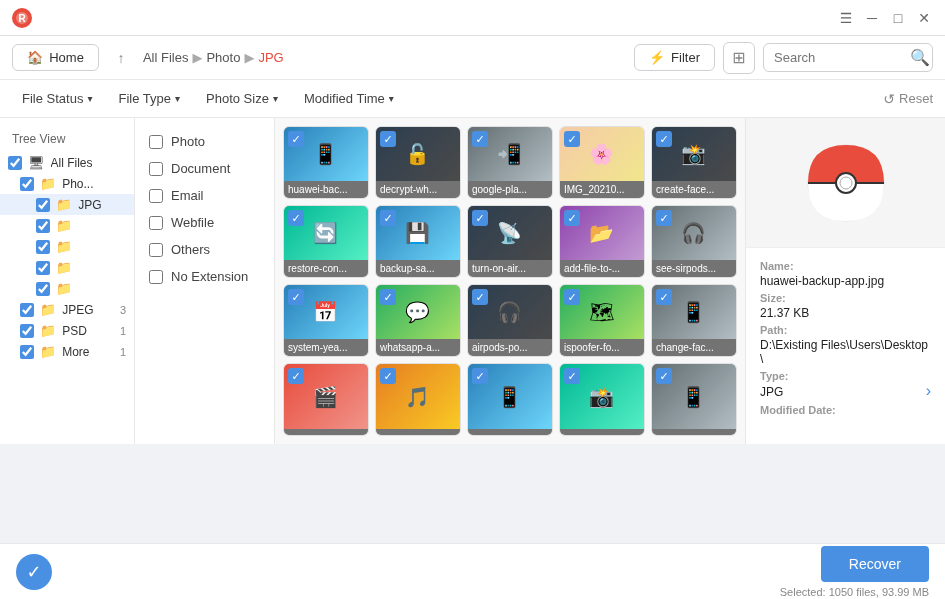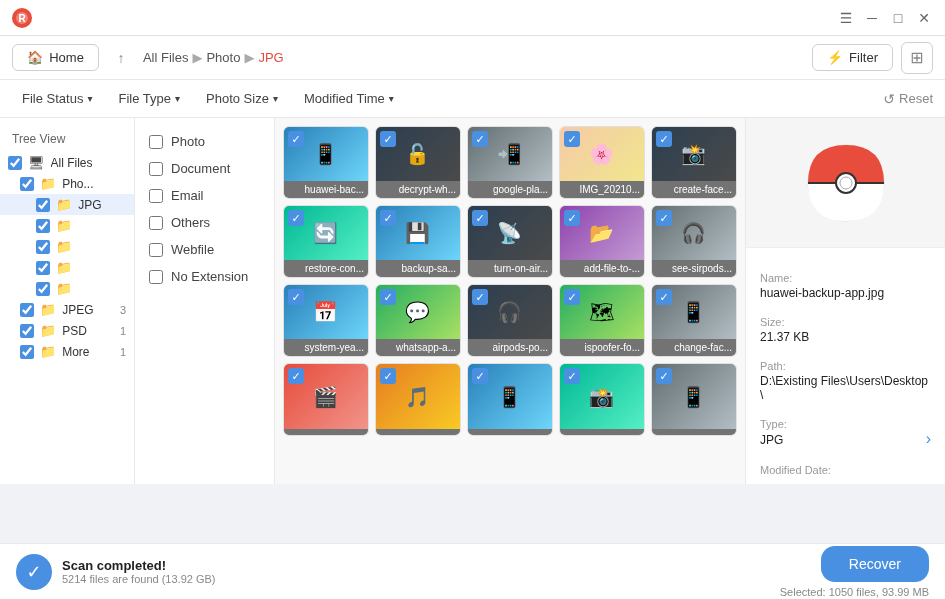--- a/index.html
+++ b/index.html
@@ -96,54 +96,54 @@
     .grid-thumb-inner {
       width:100%; height:100%; background-size:cover; background-position:center;
     }
     .grid-check {
       position:absolute; top:4px; left:4px;
       width:16px;height:16px; background:#4a90e2; border-radius:3px;
       display:flex;align-items:center;justify-content:center; color:#fff; font-size:11px;
     }
     .grid-label {
       padding:3px 4px; font-size:10px; color:#fff; background:rgba(0,0,0,0.55);
-      text-align:right; white-space:nowrap; overflow:hidden; text-overflow:ellipsis;
+      text-align:left; white-space:nowrap; overflow:hidden; text-overflow:ellipsis;
     }
 
     
     .preview-panel {
       width:200px; background:#fff; border-left:1px solid #e8e8e8;
       display:flex; flex-direction:column; flex-shrink:0;
     }
     .preview-img-area {
       height:130px; display:flex; align-items:center; justify-content:center;
       background:#f5f5f5; border-bottom:1px solid #eee;
     }
     .preview-btn {
       margin:10px auto; display:block; background:#e8eef8; border:none; border-radius:20px;
       padding:8px 30px; font-size:13px; color:#4a90e2; cursor:pointer; width:130px; text-align:center;
     }
     .preview-info { padding:8px 14px; font-size:12px; }
-    .preview-label { color:#999; font-size:11px; margin-top:16px; }
+    .preview-label { color:#999; font-size:11px; margin-top:4px;font-weight:bold; }
     .preview-value { color:#222; font-size:12px; margin-top:2px; word-break:break-all; }
     .preview-arrow { margin-left:auto; color:#4a90e2; font-size:16px; }
     .preview-row { display:flex; align-items:center; }
 
     
     .bottombar {
       display:flex; align-items:center; justify-content:space-between;
       background:#fff; height:56px; padding:0 16px;
       border-top:1px solid #e8e8e8; position:absolute; bottom:0; left:0; right:0;
     }
     .scan-done { display:flex; align-items:center; gap:10px; }
     .scan-icon { width:36px;height:36px; background:#4a90e2; border-radius:50%; display:flex;align-items:center;justify-content:center; color:#fff; font-size:18px; }
     .scan-text-title { font-size:13px; font-weight:600; color:#222; }
     .scan-text-sub { font-size:11px; color:#888; }
     .recover-btn {
-      background:#4a90e2; color:#fff; border:none; border-radius:14px;
+      background:#4a90e2; color:#fff; border:none; border-radius:4px;
       padding:10px 28px; font-size:14px; cursor:pointer; font-weight:500;
     }
     .selected-info { font-size:11px; color:#888; text-align:right; }
 
     
     ::-webkit-scrollbar { width:5px; }
     ::-webkit-scrollbar-track { background:#f0f0f0; }
     ::-webkit-scrollbar-thumb { background:#ccc; border-radius:3px; }
 
     
@@ -194,20 +194,24 @@
     <span style="cursor:pointer;color:#555;">Photo</span>
     <span class="breadcrumb-sep">▶</span>
     <span class="breadcrumb-active" style="cursor:pointer;">JPG</span>
   </div>
   <div class="nav-right">
     <button class="filter-btn">
       <span>⚡</span>
       <span>Filter</span>
     </button>
     <div class="grid-btn">⊞</div>
+    <div class="search-box">
+      <input type="text" placeholder="Search" style="">
+      <span style="color:#aaa;">🔍</span>
+    </div>
   </div>
 </div>
 
 <div class="toolbar">
   <div class="toolbar-item">
     <span>File Status</span>
     <span style="font-size:10px;">▾</span>
   </div>
   <div class="toolbar-item">
     <span>File Type</span>
@@ -301,25 +305,25 @@
     <div class="filetype-item">
       <input type="checkbox" class="filetype-checkbox" style="">
       <span>Document</span>
     </div>
     <div class="filetype-item">
       <input type="checkbox" class="filetype-checkbox" style="">
       <span>Email</span>
     </div>
     <div class="filetype-item">
       <input type="checkbox" class="filetype-checkbox" style="">
-      <span>Others</span>
+      <span>Webfile</span>
     </div>
     <div class="filetype-item">
       <input type="checkbox" class="filetype-checkbox" style="">
-      <span>Webfile</span>
+      <span>Others</span>
     </div>
     <div class="filetype-item">
       <input type="checkbox" class="filetype-checkbox" style="">
       <span>No Extension</span>
     </div>
   </div>
 
   <div class="grid-area">
     <div class="grid" id="grid-container">
     <div class="grid-item">
@@ -536,22 +540,18 @@
       </div>
 
       <div class="preview-label">Modified Date:</div>
     </div>
   </div>
 </div>
 
 <div class="bottombar">
   <div class="scan-done">
     <div class="scan-icon">✓</div>
-    <div>
-      <div class="scan-text-title">Scan completed!</div>
-      <div class="scan-text-sub">5214 files are found (13.92 GB)</div>
-    </div>
   </div>
   <div style="display:flex;flex-direction:column;align-items:flex-end;gap:4px;">
     <button class="recover-btn">Recover</button>
     <div class="selected-info">Selected: 1050 files, 93.99 MB</div>
   </div>
 </div>
 
 </body></html>

